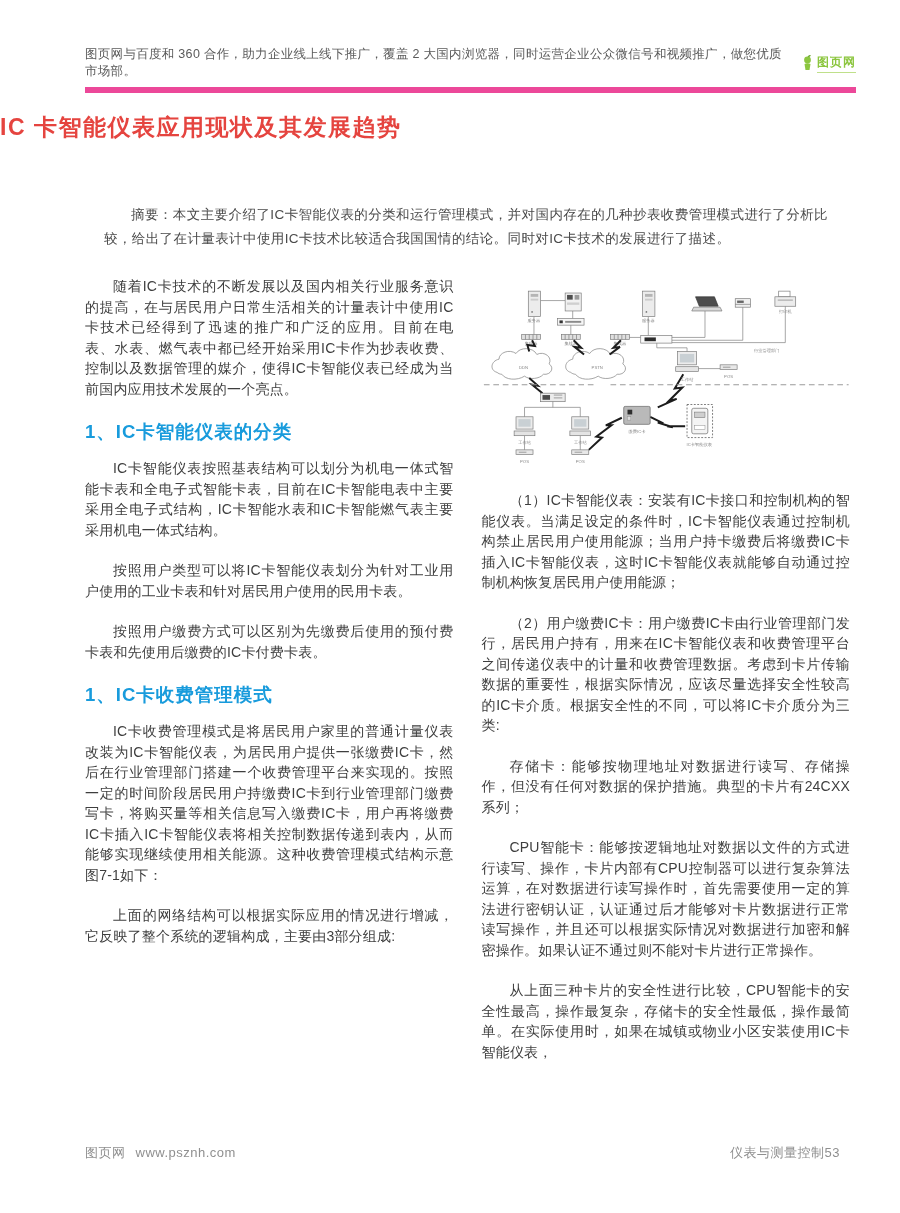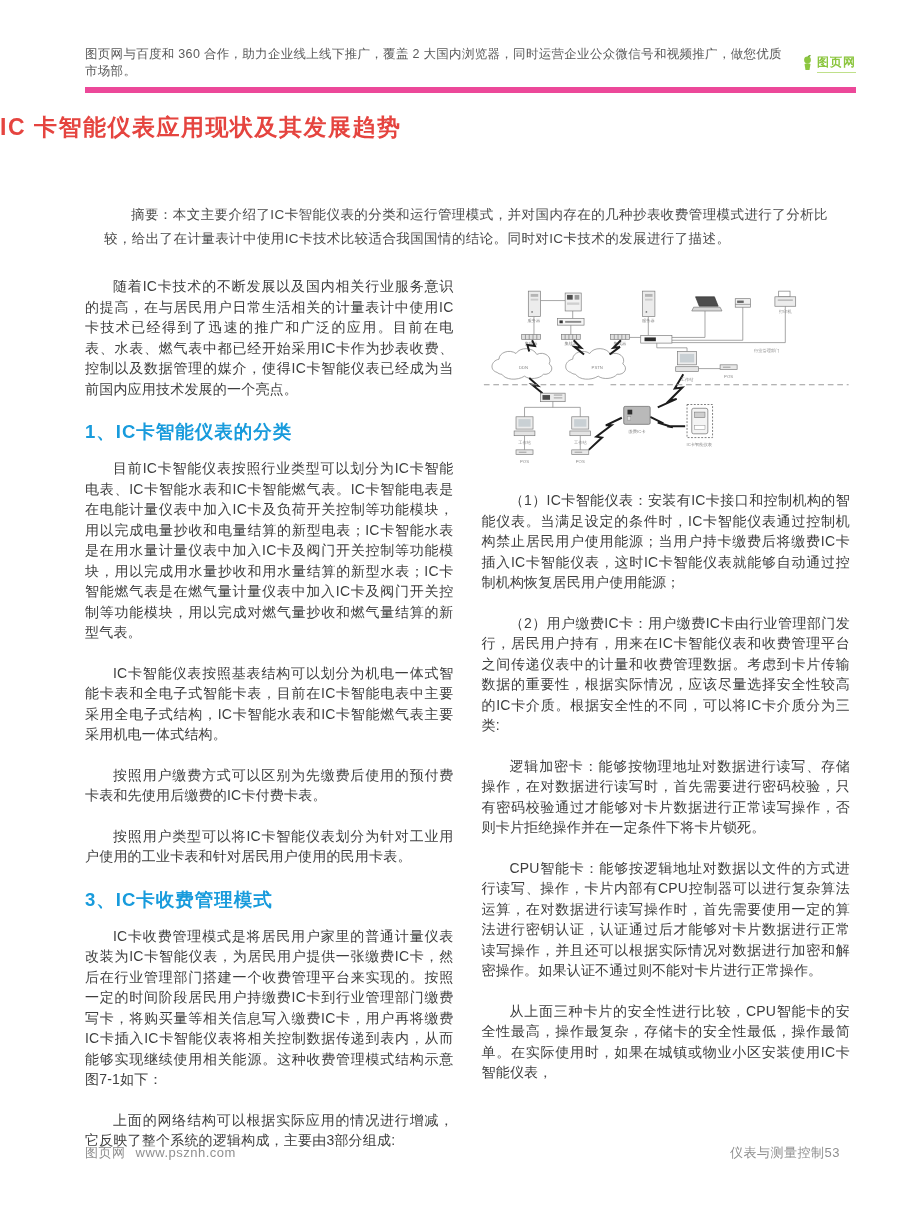--- a/index.html
+++ b/index.html
@@ -74,25 +74,24 @@
 
 <div class="doc-title">IC 卡智能仪表应用现状及其发展趋势</div>
 
 <div class="abstract">摘要：本文主要介绍了IC卡智能仪表的分类和运行管理模式，并对国内存在的几种抄表收费管理模式进行了分析比较，给出了在计量表计中使用IC卡技术比较适合我国国情的结论。同时对IC卡技术的发展进行了描述。</div>
 
 <div class="columns">
 
   <div class="col">
     <p>随着IC卡技术的不断发展以及国内相关行业服务意识的提高，在与居民用户日常生活相关的计量表计中使用IC卡技术已经得到了迅速的推广和广泛的应用。目前在电表、水表、燃气表中都已经开始采用IC卡作为抄表收费、控制以及数据管理的媒介，使得IC卡智能仪表已经成为当前国内应用技术发展的一个亮点。</p>
     <div class="sec-heading">1、IC卡智能仪表的分类</div>
-    <p>目前IC卡智能仪表按照行业类型可以划分为IC卡智能电表、IC卡智能水表和IC卡智能燃气表。IC卡智能电表是在电能计量仪表中加入IC卡及负荷开关控制等功能模块，用以完成电量抄收和电量结算的新型电表；IC卡智能水表是在用水量计量仪表中加入IC卡及阀门开关控制等功能模块，用以完成用水量抄收和用水量结算的新型水表；IC卡智能燃气表是在燃气量计量仪表中加入IC卡及阀门开关控制等功能模块，用以完成对燃气量抄收和燃气量结算的新型气表。</p>
     <p>IC卡智能仪表按照基表结构可以划分为机电一体式智能卡表和全电子式智能卡表，目前在IC卡智能电表中主要采用全电子式结构，IC卡智能水表和IC卡智能燃气表主要采用机电一体式结构。</p>
+    <p>按照用户类型可以将IC卡智能仪表划分为针对工业用户使用的工业卡表和针对居民用户使用的民用卡表。</p>
     <p>按照用户缴费方式可以区别为先缴费后使用的预付费卡表和先使用后缴费的IC卡付费卡表。</p>
-    <p>按照用户类型可以将IC卡智能仪表划分为针对工业用户使用的工业卡表和针对居民用户使用的民用卡表。</p>
-    <div class="sec-heading second">3、IC卡收费管理模式</div>
+    <div class="sec-heading second">1、IC卡收费管理模式</div>
     <p>IC卡收费管理模式是将居民用户家里的普通计量仪表改装为IC卡智能仪表，为居民用户提供一张缴费IC卡，然后在行业管理部门搭建一个收费管理平台来实现的。按照一定的时间阶段居民用户持缴费IC卡到行业管理部门缴费写卡，将购买量等相关信息写入缴费IC卡，用户再将缴费IC卡插入IC卡智能仪表将相关控制数据传递到表内，从而能够实现继续使用相关能源。这种收费管理模式结构示意图7-1如下：</p>
     <p>上面的网络结构可以根据实际应用的情况进行增减，它反映了整个系统的逻辑构成，主要由3部分组成:</p>
   </div>
 
   <div class="col">
 
     <svg class="diagram" viewBox="0 0 390 202">
       <defs>
         <path id="cloud" d="M-28,6 C-36,4 -35,-6 -26,-8 C-26,-15 -15,-19 -8,-14 C-4,-21 10,-21 14,-13 C22,-17 31,-10 27,-3 C33,1 29,9 21,8 C17,13 6,14 1,10 C-7,15 -19,14 -23,8 C-25,8 -27,7 -28,6 Z"></path>
       </defs>
@@ -264,21 +263,21 @@
         <rect x="217" y="128" width="27" height="35" fill="none" stroke="#555" stroke-width="0.8" stroke-dasharray="2 1.6"></rect>
         <rect x="222" y="132" width="17" height="27" rx="2" fill="#f4f4f4" stroke="#666" stroke-width="0.7"></rect>
         <rect x="225" y="136" width="11" height="6" fill="#cfcfcf" stroke="#666" stroke-width="0.5"></rect>
         <rect x="225" y="150" width="11" height="4.5" fill="#ffffff" stroke="#8a8a8a" stroke-width="0.5"></rect>
       </g>
       <text class="lbl" x="230" y="172">IC卡智能仪表</text>
     </svg>
 
     <p>（1）IC卡智能仪表：安装有IC卡接口和控制机构的智能仪表。当满足设定的条件时，IC卡智能仪表通过控制机构禁止居民用户使用能源；当用户持卡缴费后将缴费IC卡插入IC卡智能仪表，这时IC卡智能仪表就能够自动通过控制机构恢复居民用户使用能源；</p>
     <p>（2）用户缴费IC卡：用户缴费IC卡由行业管理部门发行，居民用户持有，用来在IC卡智能仪表和收费管理平台之间传递仪表中的计量和收费管理数据。考虑到卡片传输数据的重要性，根据实际情况，应该尽量选择安全性较高的IC卡介质。根据安全性的不同，可以将IC卡介质分为三类:</p>
-    <p>逻辑加密卡：能够按物理地址对数据进行读写、存储操作，在对数据进行读写时，首先需要进行密码校验，只有密码校验通过才能够对卡片数据进行正常读写操作，否则卡片拒绝操作并在一定条件下将卡片锁死。</p>
+    <p>存储卡：能够按物理地址对数据进行读写、存储操作，但没有任何对数据的保护措施。典型的卡片有24CXX系列；</p>
     <p>CPU智能卡：能够按逻辑地址对数据以文件的方式进行读写、操作，卡片内部有CPU控制器可以进行复杂算法运算，在对数据进行读写操作时，首先需要使用一定的算法进行密钥认证，认证通过后才能够对卡片数据进行正常读写操作，并且还可以根据实际情况对数据进行加密和解密操作。如果认证不通过则不能对卡片进行正常操作。</p>
     <p>从上面三种卡片的安全性进行比较，CPU智能卡的安全性最高，操作最复杂，存储卡的安全性最低，操作最简单。在实际使用时，如果在城镇或物业小区安装使用IC卡智能仪表，</p>
   </div>
 
 </div>
 
 <div class="page-footer">
   <div class="footer-left">
     <span>图页网</span><span>www.psznh.com</span>
   </div>

